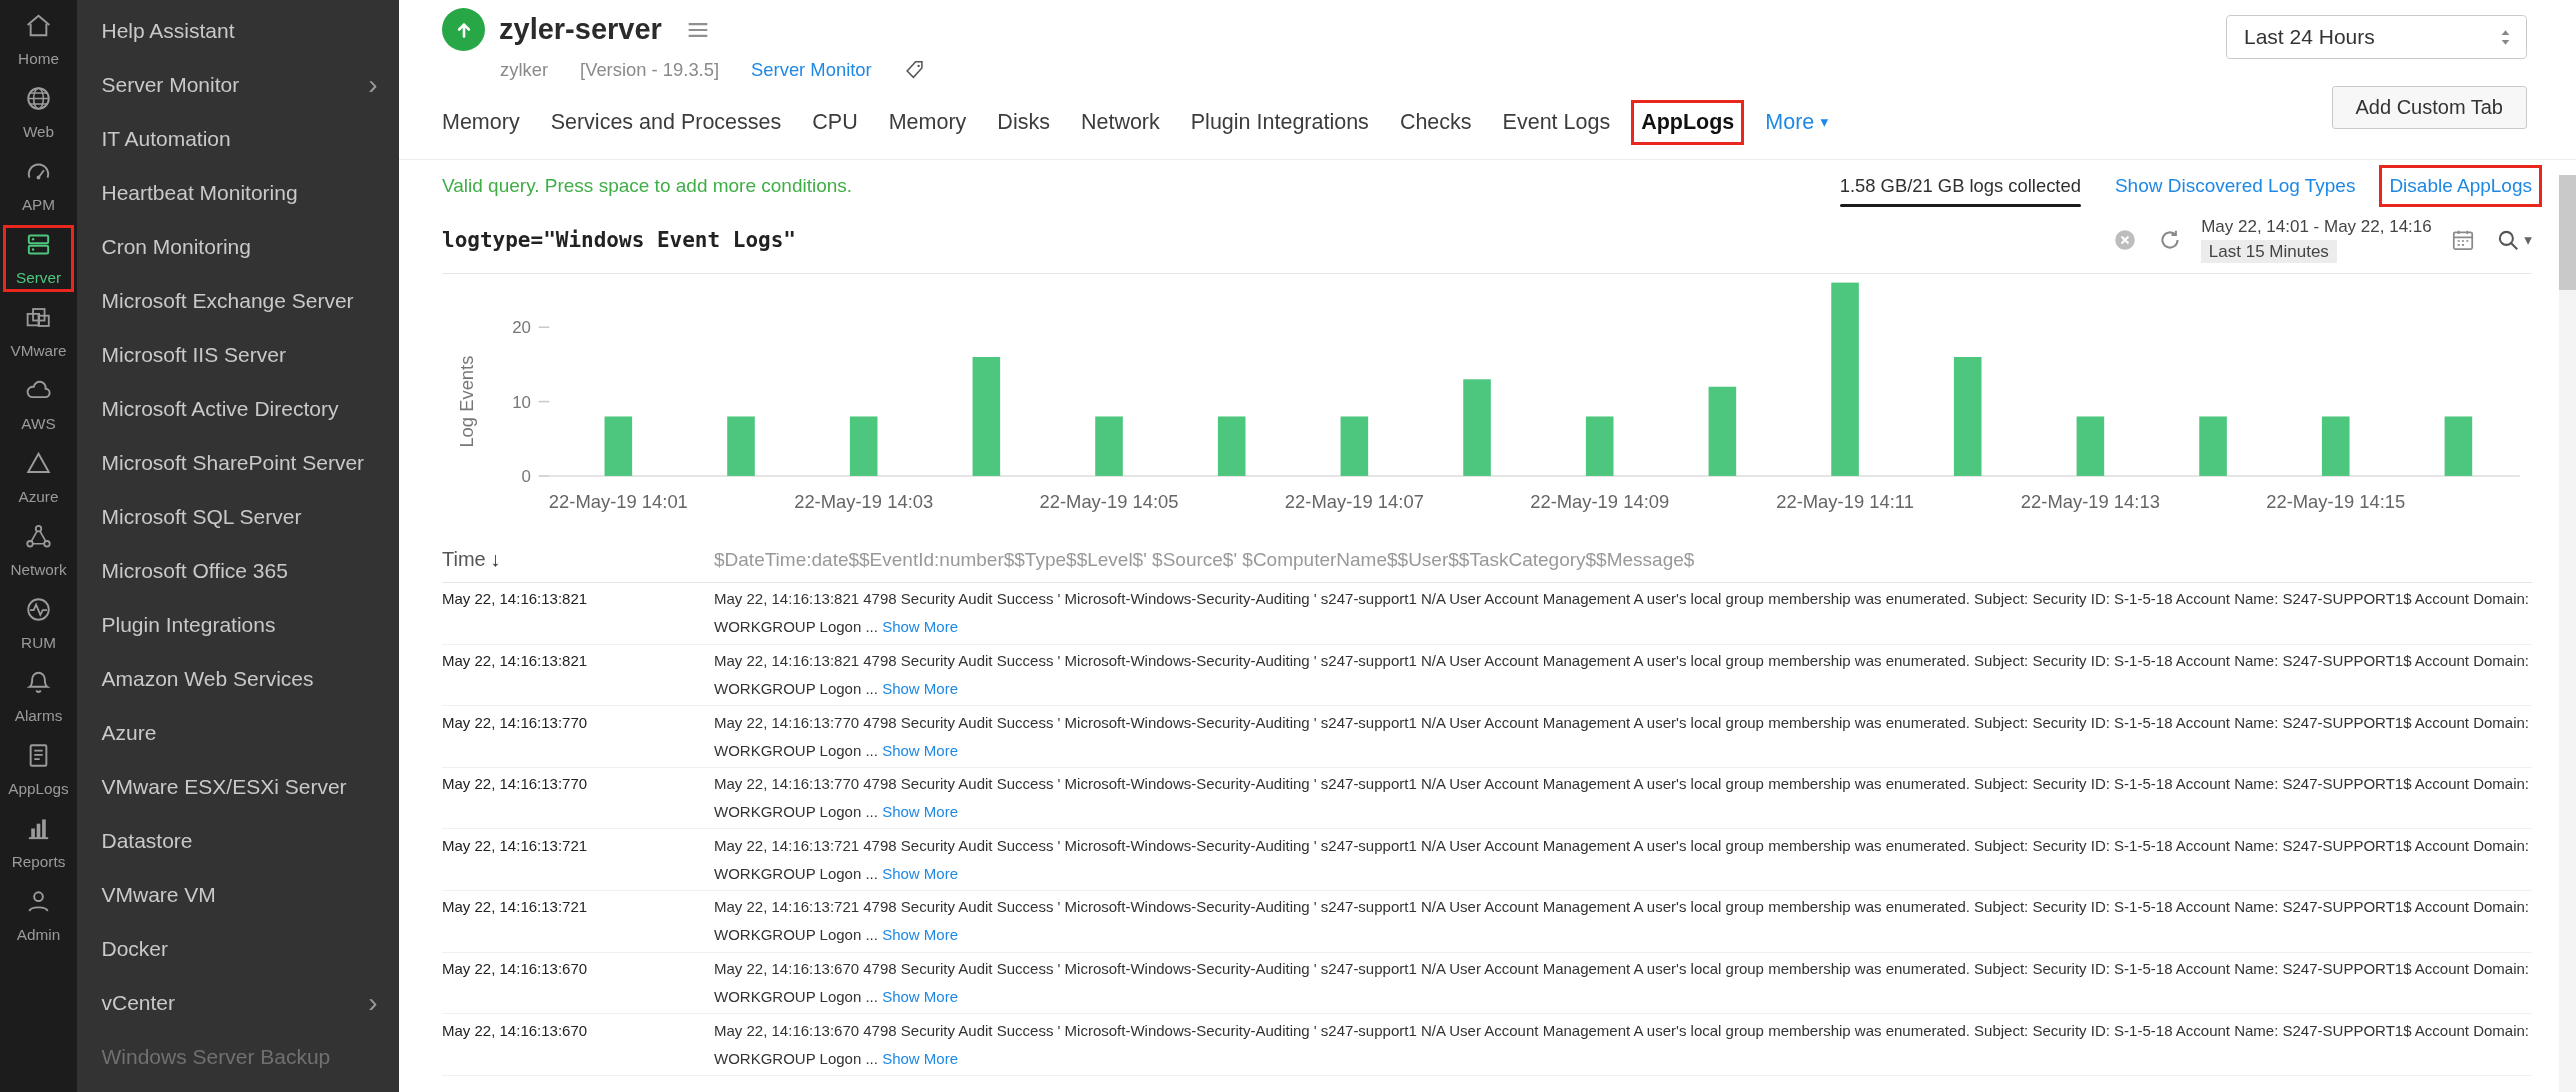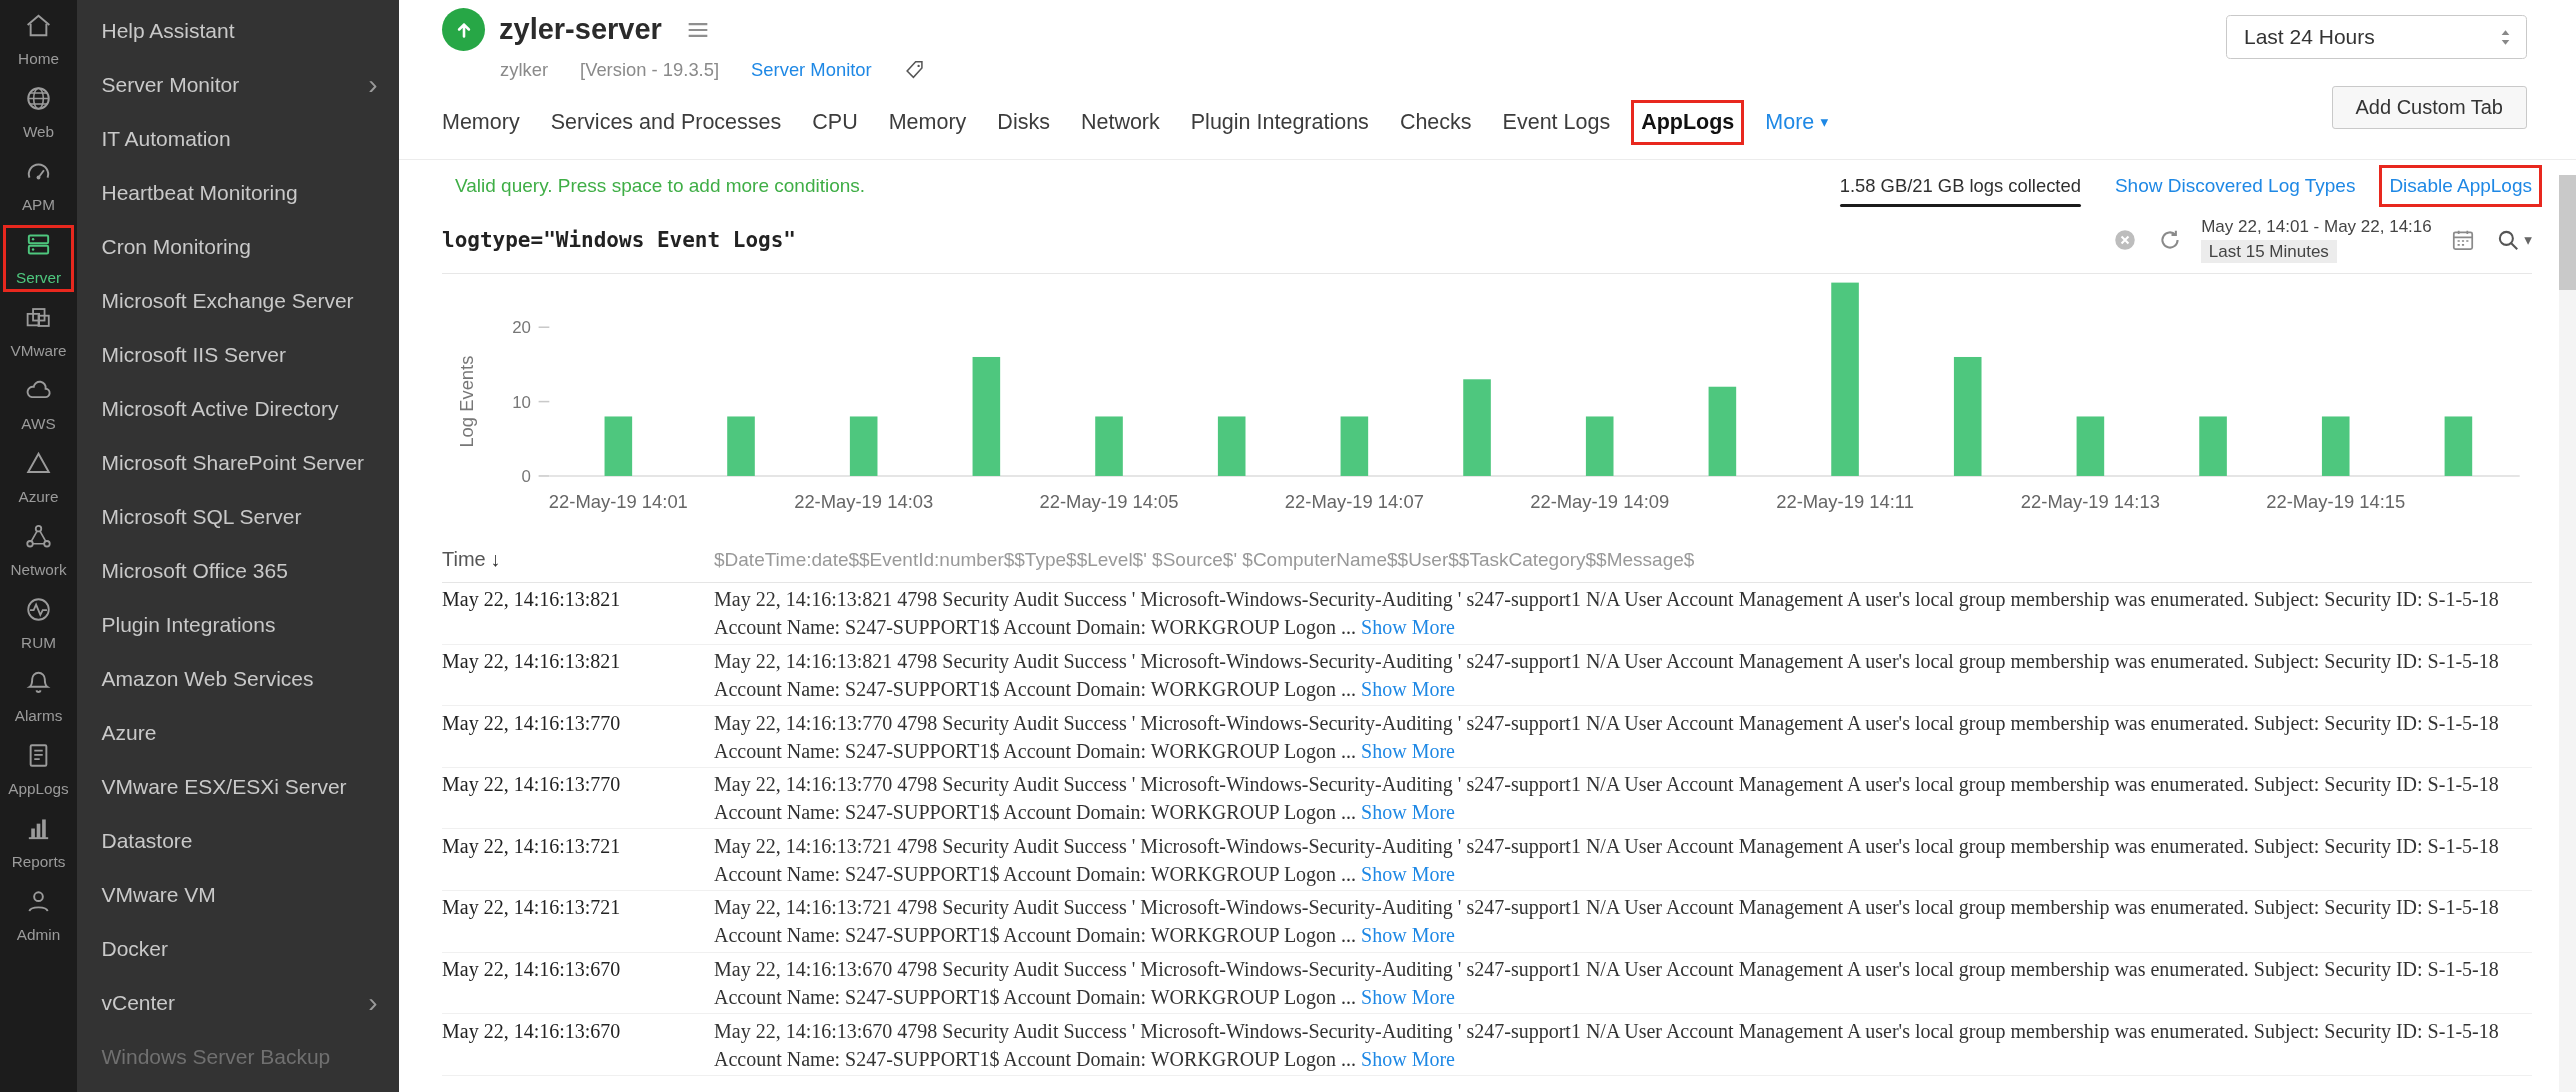--- a/index.html
+++ b/index.html
@@ -55,21 +55,21 @@
     font-size:21.5px; color:#3c3c3c; height:40px; }
   .tab { cursor:pointer; white-space:nowrap; }
   .tab.active { font-weight:700; color:#111; }
   .annotated { outline:3.1px solid #e8281e; outline-offset:7.7px; }
   .tab-more { color:#1e88e5; display:inline-flex; align-items:center; gap:6.1px; }
   .caret { font-size:15.3px; color:#666; }
   .tab-more .caret { color:#1e88e5; }
 
   
   .panel { margin-top:17px; border-top:1.5px solid #ececec; padding:0 44px 0 43px; }
-  .status-row { display:flex; justify-content:space-between; align-items:flex-start; padding-top:15.3px;margin-left:13px; }
+  .status-row { display:flex; justify-content:space-between; align-items:flex-start; padding-top:15.3px; }
   .valid-query { color:#3fae46; font-size:19px; }
   .status-right { display:flex; align-items:flex-start; gap:34px; }
   .usage { font-size:18.4px; color:#2f2f2f; }
   .usage-bar { height:3.1px; background:#1b1b1b; margin-top:6.1px; border-radius:1.5px; }
   .status-right .link { font-size:19px; }
 
   .query-row { display:flex; justify-content:space-between; align-items:center;
     margin-top:10.7px; padding-bottom:9.2px; border-bottom:1.5px solid #e7e7e7; }
   .query-text { font-family:"DejaVu Sans Mono","Liberation Mono",monospace;
     font-size:21px; font-weight:700; color:#222; cursor:text; }
@@ -84,21 +84,21 @@
   .chart { margin-top:4.6px; }
 
   
   .log-table { width:100%; border-collapse:collapse; margin-top:1.5px; }
   .log-table th { text-align:left; font-weight:400; padding:7.7px 0 10.7px;
     border-bottom:1.5px solid #e5e5e5; font-size:20px; vertical-align:bottom; }
   th.col-time { width:272px; color:#555; }
   th.col-time .sort { color:#333; cursor:pointer; margin-left:4.6px; }
   th.col-msg { color:#999; font-size:19px; }
   .log-table td { vertical-align:top; padding:2.3px 0; border-bottom:1.5px solid #f0f0f0;
-    font-size:20px; line-height:28px; color:#333;font-family:Liberation Serif, serif; }
+    font-size:15px; line-height:28px; color:#333; }
   td.col-time { color:#222; }
   .show-more { color:#1e88e5; cursor:pointer; white-space:nowrap; }
 
   .scrollbar { position:absolute; top:175px; right:0; bottom:0; width:17px; background:#f4f4f4; }
   .scrollbar .thumb { width:100%; height:115px; background:#c9c9c9; }
 </style>
 </head>
 <body>
 
 <div class="app">

